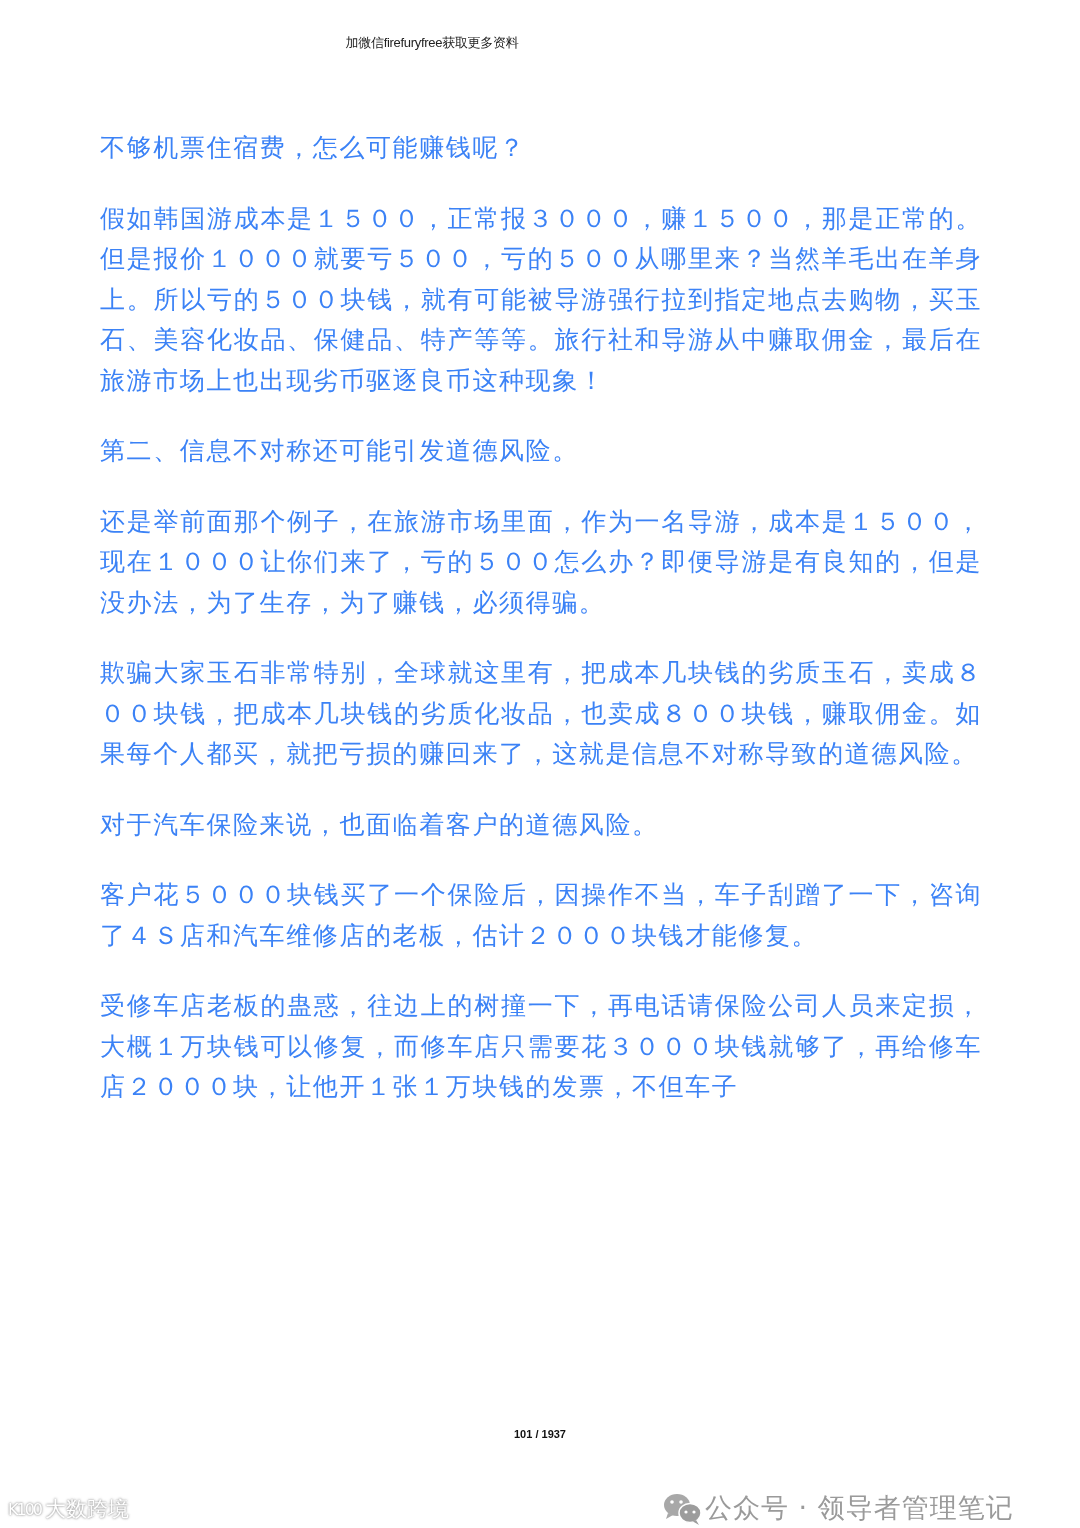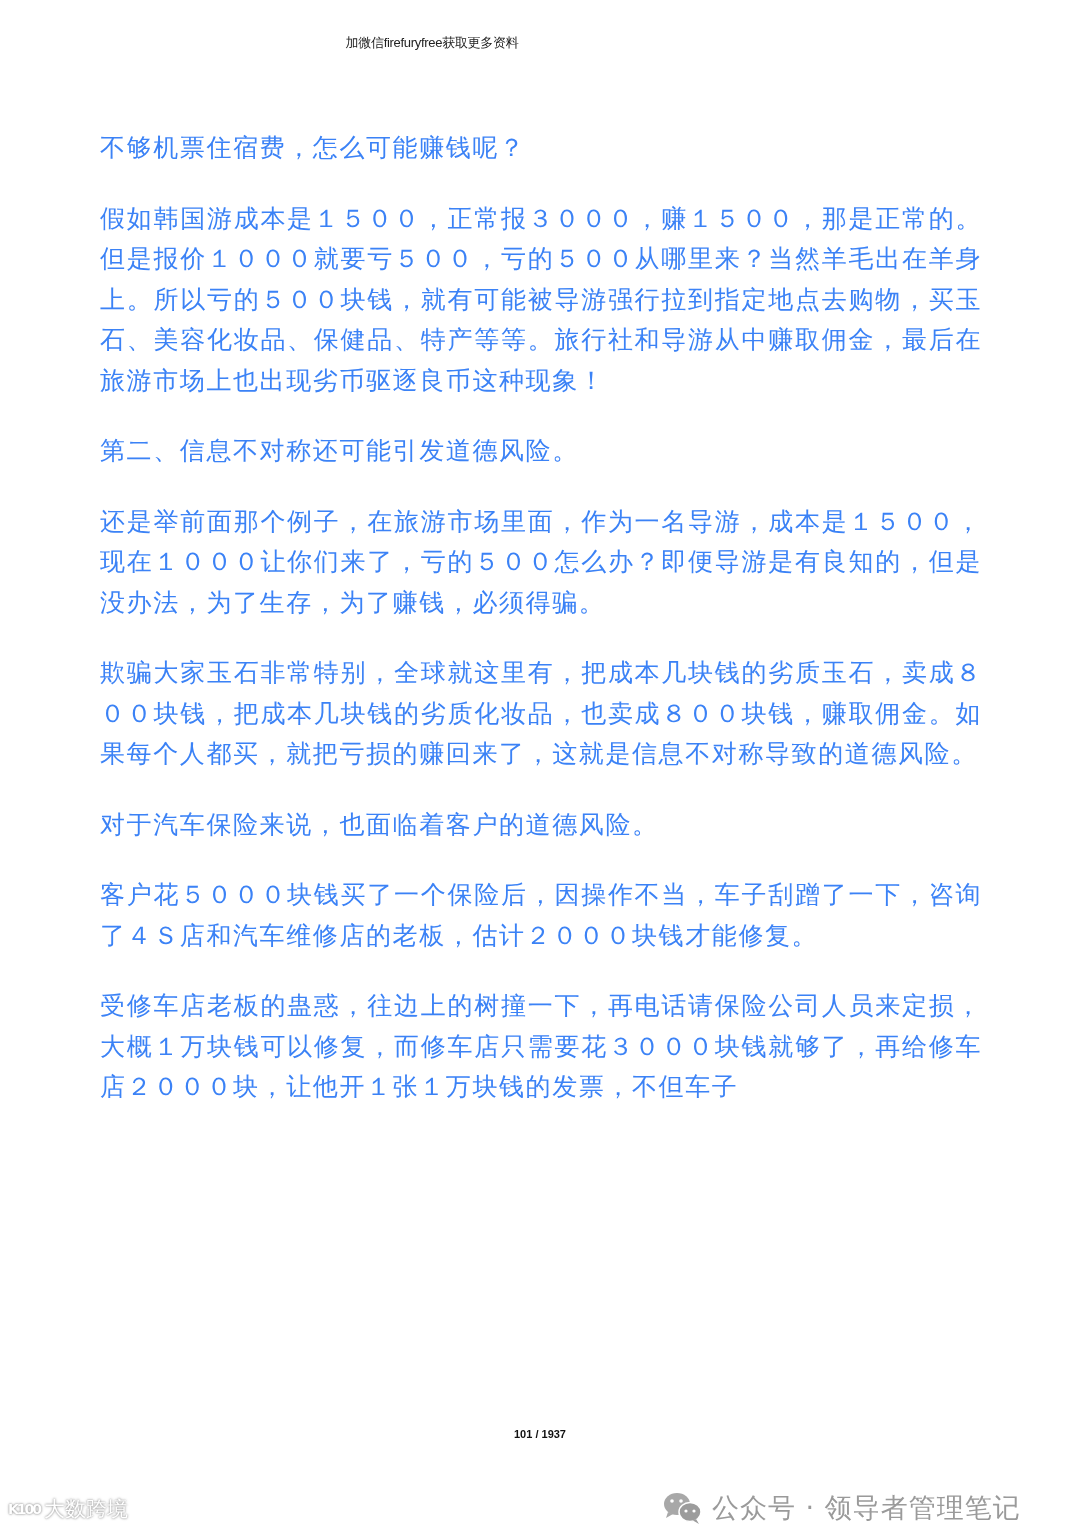--- a/index.html
+++ b/index.html
@@ -63,31 +63,31 @@
       display: flex;
       align-items: center;
       gap: 4px;
       color: #ffffff;
       font-family: "DejaVu Sans", sans-serif;
       font-size: 21px;
       text-shadow: 0 0 2px #888, 0 0 3px #aaa;
       opacity: 0.9;
     }
     .wm-left .logo {
-      font-size: 14px;
-      font-weight: bold;
+      font-size: 16px;
+      font-weight: normal;
       letter-spacing: -2px;
     }
     .wm-right {
       position: absolute;
       left: 662px;
       top: 1490px;
       display: flex;
-      align-items: center;
-      gap: 8px;
+      align-items: flex-end;
+      gap: 1px;
       color: #9a9a9a;
       font-family: "DejaVu Sans", sans-serif;
       font-size: 27px;
       letter-spacing: 1px;
     }
     .wechat-icon {
       width: 42px;
       height: 34px;
       position: relative;
     }

